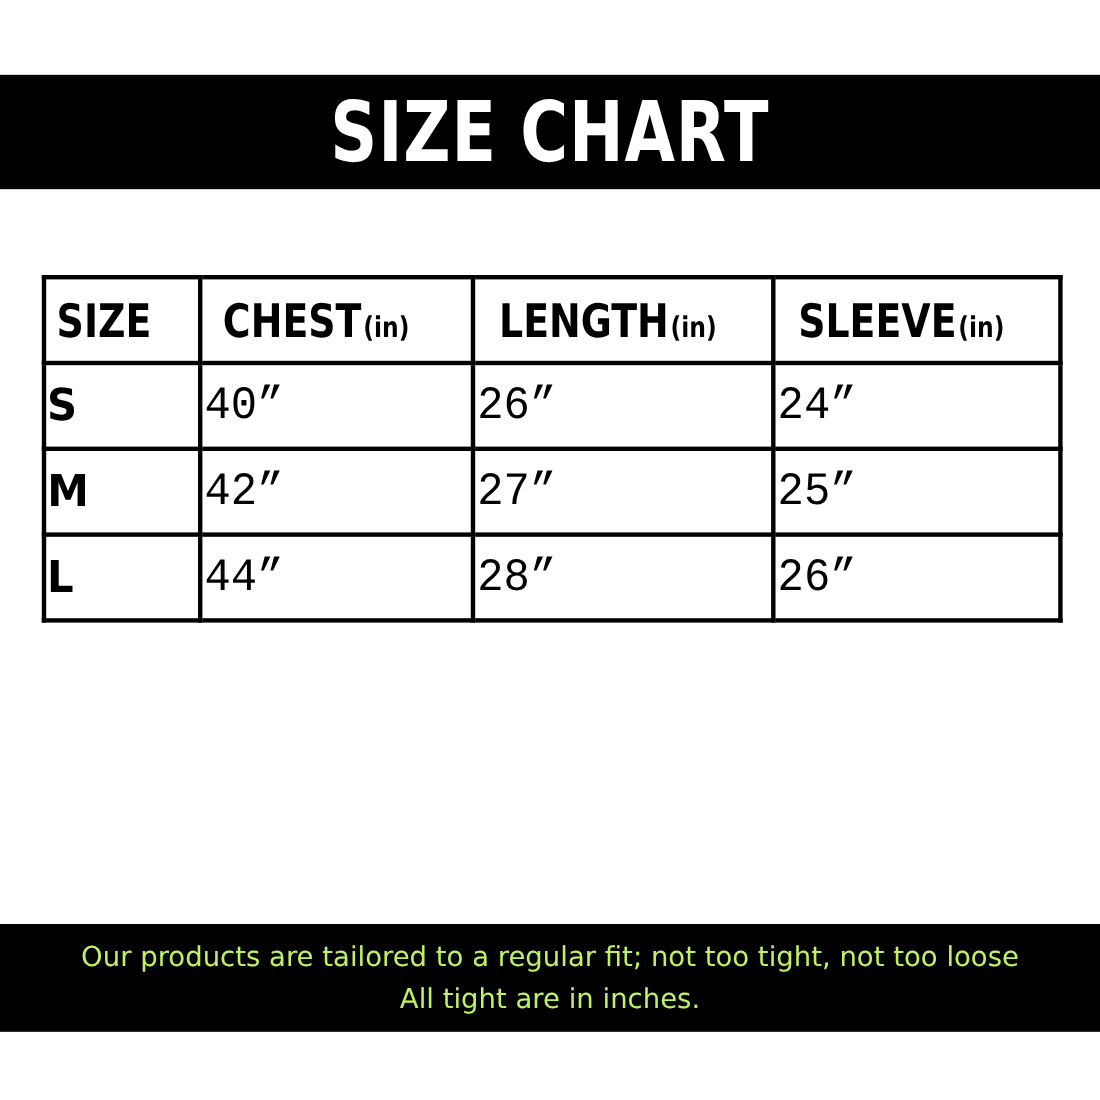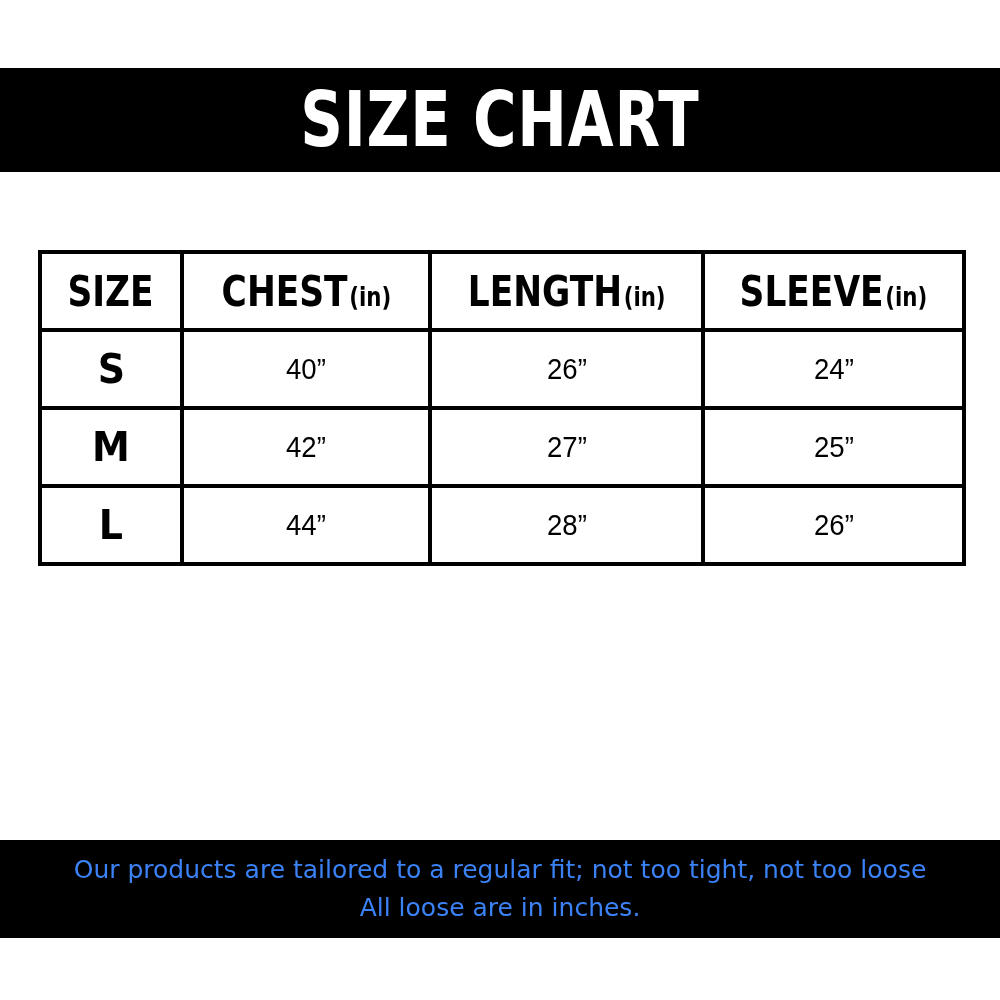--- a/index.html
+++ b/index.html
@@ -58,21 +58,21 @@
   }
   table.size-chart {
     border-collapse: collapse;
     width: 100%;
     table-layout: fixed;
     background: #ffffff;
   }
   table.size-chart th,
   table.size-chart td {
     border: 4px solid #000000;
-    text-align: center;
+    text-align: left;
     vertical-align: middle;
     padding: 0;
     height: 74px;
     color: #000000;
   }
   
   col.c-size   { width: 142px; }
   col.c-chest  { width: 248px; }
   col.c-length { width: 273px; }
   col.c-sleeve { width: 261px; }
@@ -104,44 +104,44 @@
   tbody td {
     font-family: "DejaVu Sans", sans-serif;
     font-weight: 700;
     font-size: 40px;
   }
   tbody td.size-cell {
     font-size: 40px;
     letter-spacing: 0px;
   }
   tbody td.measure-cell {
-    font-size: 29px;
+    font-size: 42px;
     font-weight: 400;
-    font-family: Liberation Sans, sans-serif;
+    font-family: Liberation Mono, monospace;
   }
   .val {
     display: inline-block;
     transform: scaleX(0.95);
   }
 
   
   .footer-band {
     position: absolute;
     left: 0;
     bottom: 62px;
     width: 1000px;
     height: 98px;
     background: #000000;
     display: flex;
     flex-direction: column;
     align-items: center;
     justify-content: center;
   }
   .footer-line {
-    color: #3b82f6;
+    color: #bef264;
     font-family: "DejaVu Sans", sans-serif;
     font-size: 25px;
     line-height: 38px;
     white-space: nowrap;
   }
 </style>
 </head>
 <body>
 
 <div class="page">
@@ -203,16 +203,16 @@
           <td class="measure-cell"><span class="val">44”</span></td>
           <td class="measure-cell"><span class="val">28”</span></td>
           <td class="measure-cell"><span class="val">26”</span></td>
         </tr>
       </tbody>
     </table>
   </div>
 
   <div class="footer-band">
     <div class="footer-line">Our products are tailored to a regular fit; not too tight, not too loose</div>
-    <div class="footer-line">All loose are in inches.</div>
+    <div class="footer-line">All tight are in inches.</div>
   </div>
 
 </div>
 
 </body></html>

